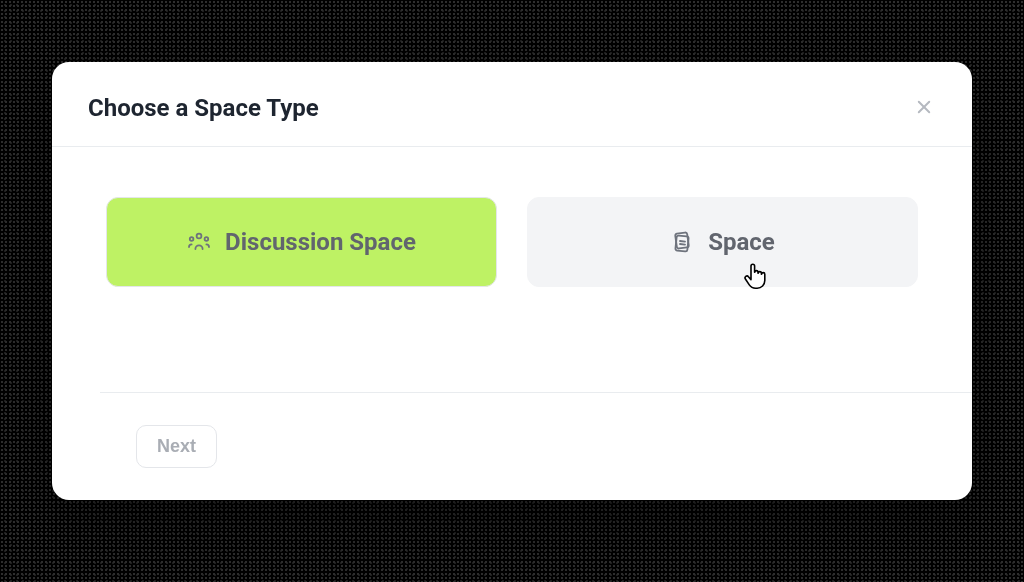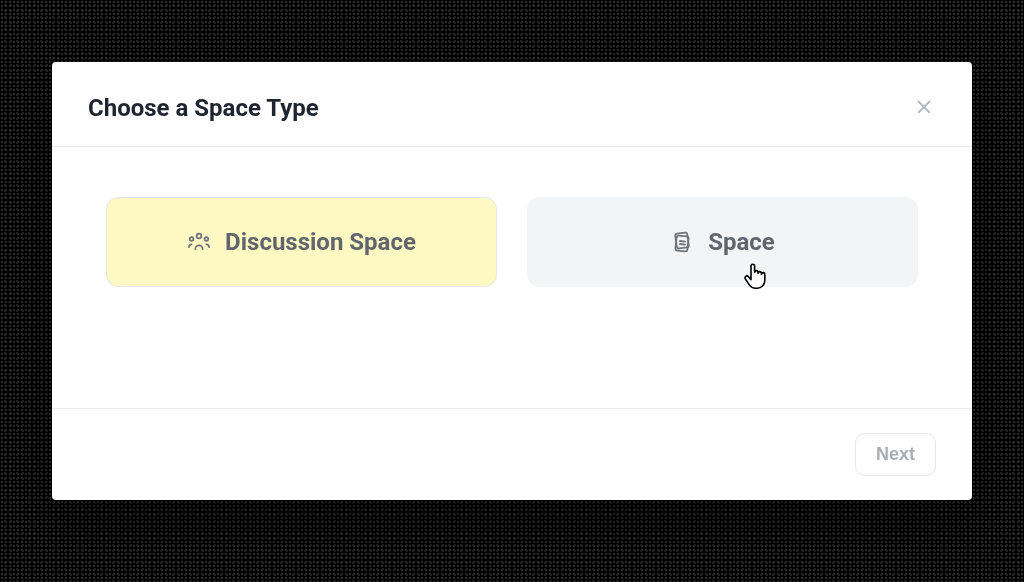--- a/index.html
+++ b/index.html
@@ -30,21 +30,21 @@
       background-position: 0 0, 2px 2px;
       opacity: 0.9;
     }
     .modal {
       position: absolute;
       top: 62px;
       left: 52px;
       right: 52px;
       bottom: 82px;
       background: #ffffff;
-      border-radius: 4px;
+      border-radius: 17px;
       box-shadow: 0 20px 60px rgba(0,0,0,0.5);
       display: flex;
       flex-direction: column;
     }
     .modal-header {
       display: flex;
       align-items: center;
       justify-content: space-between;
       padding: 32px 36px 24px 36px;
       border-bottom: 1px solid #e9ecef;
@@ -73,21 +73,21 @@
       padding: 50px 54px;
       display: flex;
       gap: 30px;
       flex: 1;
     }
     .option-card {
       flex: 1;
       height: 90px;
       border: 1px solid #e4e6ea;
       border-radius: 12px;
-      background: #fef9c3;
+      background: #bef264;
       display: flex;
       align-items: center;
       justify-content: center;
       gap: 14px;
       cursor: pointer;
       position: relative;
     }
     .option-card.hovered {
       background: #f3f4f6;
       border-color: #f3f4f6;
@@ -112,23 +112,24 @@
       left: 55%;
       pointer-events: none;
       color: #000;
     }
     .cursor svg {
       width: 24px;
       height: 28px;
     }
     .modal-footer {
       border-top: 1px solid #e9ecef;
-      padding: 24px 36px;
+      padding: 32px 36px;
       display: flex;
-      justify-content: flex-end;
+      justify-content: flex-start;
+      margin-left: 48px;
     }
     .next-btn {
       padding: 10px 20px;
       border: 1px solid #e4e6ea;
       border-radius: 10px;
       background: #ffffff;
       color: #a9adb4;
       font-size: 18px;
       font-weight: 600;
       cursor: pointer;

